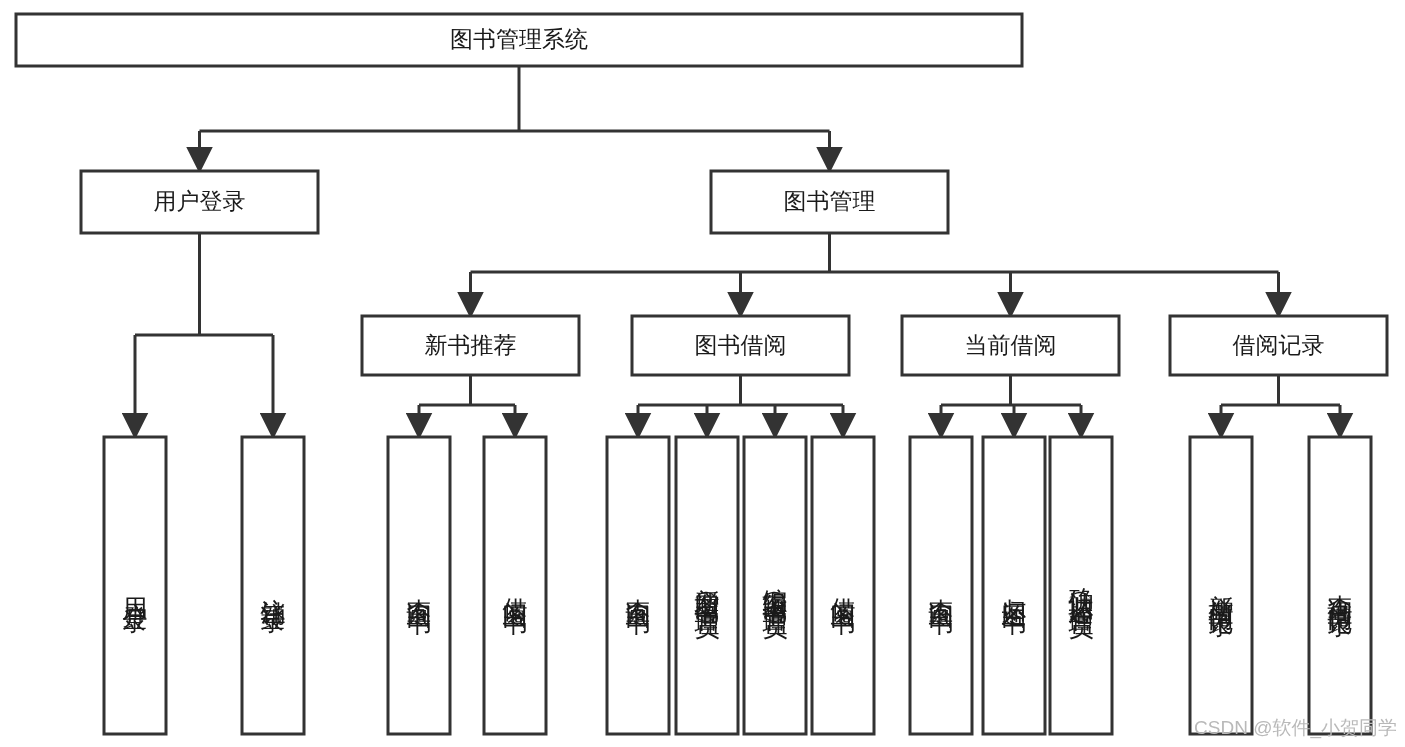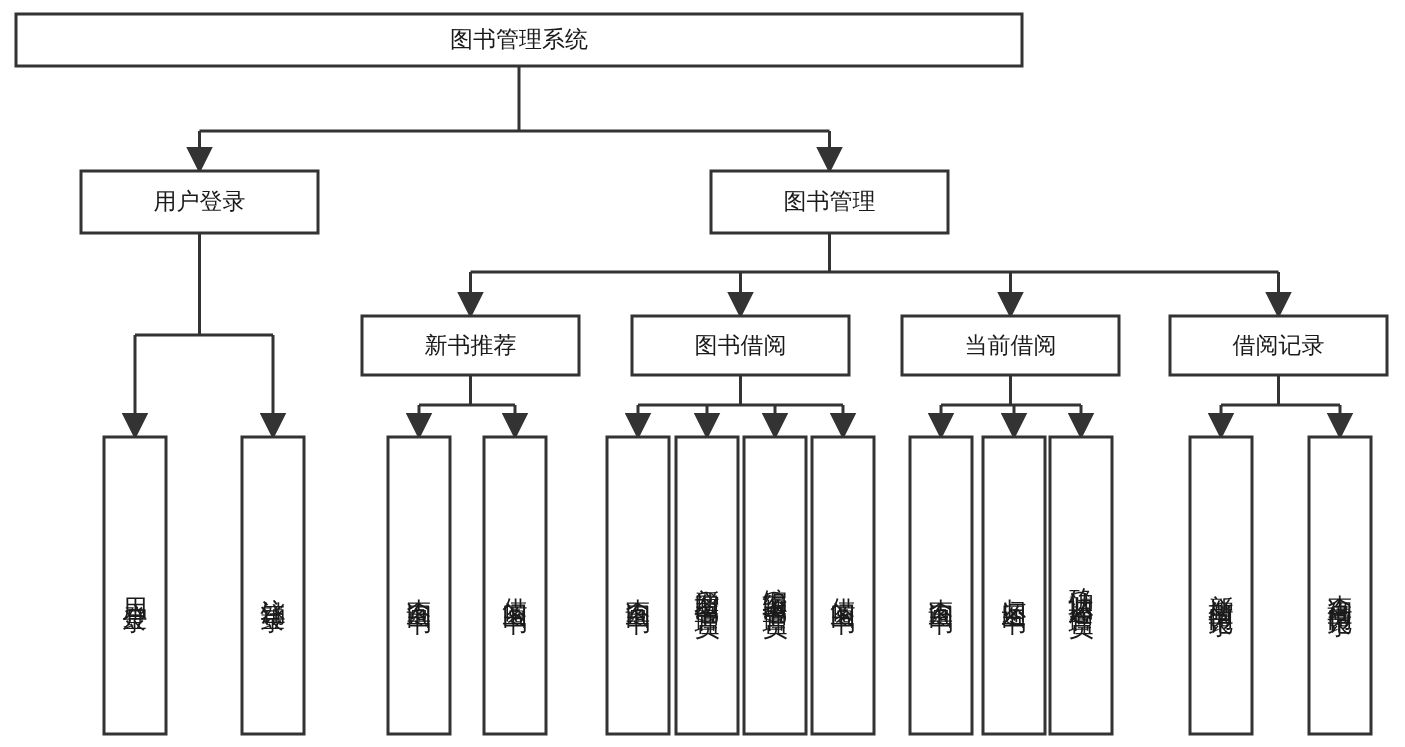--- a/index.html
+++ b/index.html
@@ -161,13 +161,14 @@
       <div class="leaf-label" style="left: 676px; top: 437px; width: 62px; height: 297px;">新增图书（管理员）</div>
       <div class="leaf-label" style="left: 744px; top: 437px; width: 62px; height: 297px;">编辑图书（管理员）</div>
       <div class="leaf-label" style="left: 812px; top: 437px; width: 62px; height: 297px;">借阅图书</div>
       <div class="leaf-label" style="left: 910px; top: 437px; width: 62px; height: 297px;">查询图书</div>
       <div class="leaf-label" style="left: 983px; top: 437px; width: 62px; height: 297px;">归还图书</div>
       <div class="leaf-label" style="left: 1050px; top: 437px; width: 62px; height: 297px;">确认归还（管理员）</div>
       <div class="leaf-label" style="left: 1190px; top: 437px; width: 62px; height: 297px;">新增借阅记录</div>
       <div class="leaf-label" style="left: 1309px; top: 437px; width: 62px; height: 297px;">查询借阅记录</div>
     </div>
 
+  <div class="watermark">CSDN @软件_小贺同学</div>
 </div>
 
 </body></html>

